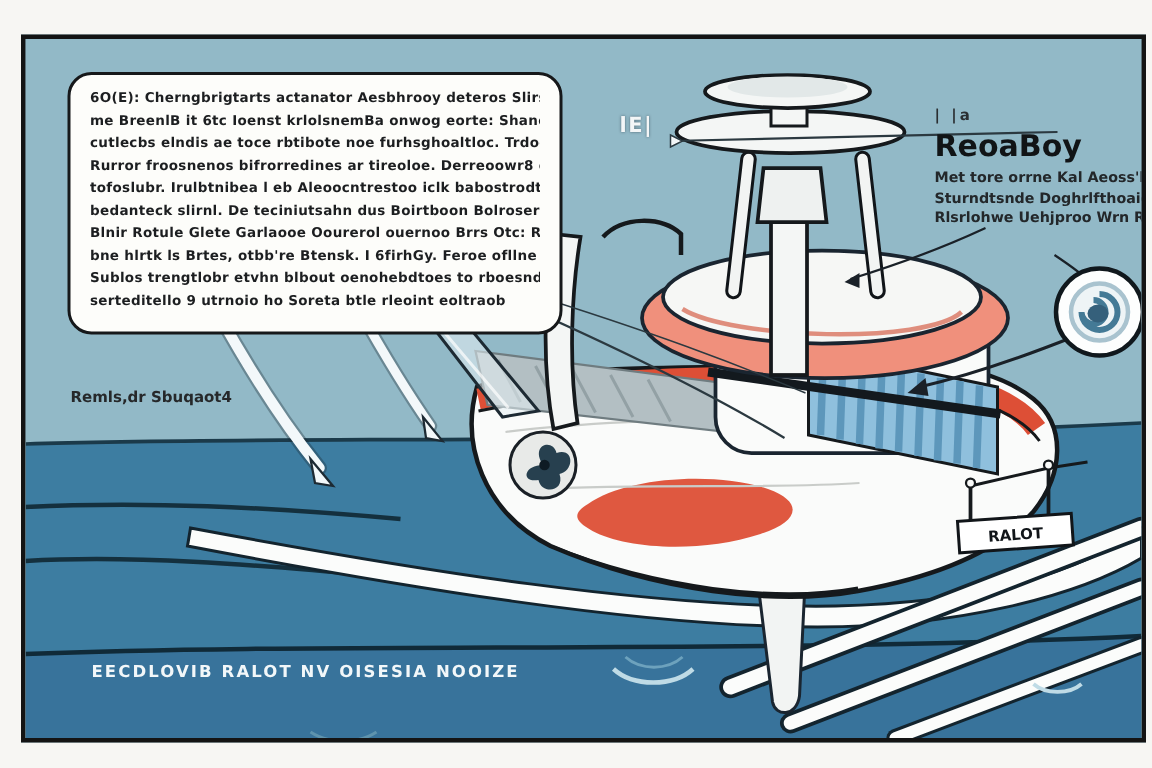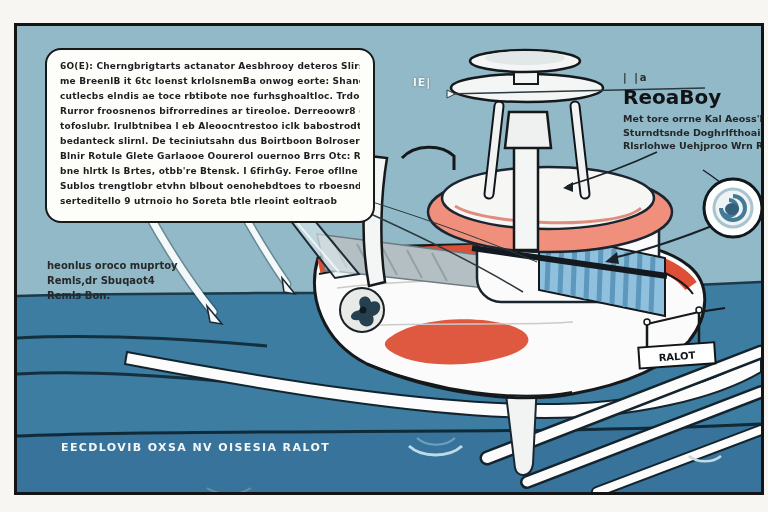--- a/index.html
+++ b/index.html
@@ -12,21 +12,21 @@
   .bubble{position:absolute;left:28px;top:22px;width:300px;height:153px;
           background:#fdfdfa;border:2.5px solid #16181a;border-radius:16px;
           padding:9px 13px;box-sizing:content-box;}
   .bubble-line{display:block;font-size:9px;line-height:15px;font-weight:600;
           color:#1c1e20;letter-spacing:.2px;white-space:nowrap;overflow:hidden;}
   .right-callout{position:absolute;left:606px;top:46px;width:142px;}
   .right-tick{font-size:10px;font-weight:700;color:#2a2e31;letter-spacing:2px;}
   .right-title{font-size:20px;font-weight:700;color:#111416;margin:2px 0 3px 0;}
   .right-line{display:block;font-size:9.5px;line-height:13.5px;font-weight:600;
           color:#23272a;white-space:nowrap;}
-  .mast-label{position:absolute;left:396px;top:50px;font-size:11px;font-weight:700;
+  .mast-label{position:absolute;left:396px;top:50px;font-size:14px;font-weight:700;
           color:#f3f6f7;text-shadow:0 0 2px rgba(20,30,40,.55);letter-spacing:1px;}
   .left-callout{position:absolute;left:30px;top:232px;}
   .left-line{display:block;font-size:10px;line-height:15px;font-weight:600;color:#26282a;}
   .bottom-caption{position:absolute;left:44px;top:415px;font-size:11px;font-weight:700;
           color:#f2f7f9;letter-spacing:1.4px;}
 </style>
 </head>
 <body>
 
 <div class="page">
@@ -174,22 +174,20 @@
         <div class="right-tick">| |a</div>
         <div class="right-title">ReoaBoy</div>
         <span class="right-line">Met tore orrne Kal Aeoss'l la ros</span>
         <span class="right-line">Sturndtsnde Doghrlfthoaicode</span>
         <span class="right-line">Rlsrlohwe Uehjproo Wrn Rhjso</span>
       </div>
 
       <div class="mast-label">lE|</div>
 
       <div class="left-callout">
-        <span class="left-line">heonlus oroco muprtoy</span>
         <span class="left-line">Remls,dr Sbuqaot4</span>
-        <span class="left-line">Remls Bon.</span>
       </div>
 
-      <div class="bottom-caption">EECDLOVIB OXSA NV OISESIA RALOT</div>
+      <div class="bottom-caption">EECDLOVIB RALOT NV OISESIA NOOIZE</div>
     </div>
 
   </div>
 </div>
 
 </body></html>

